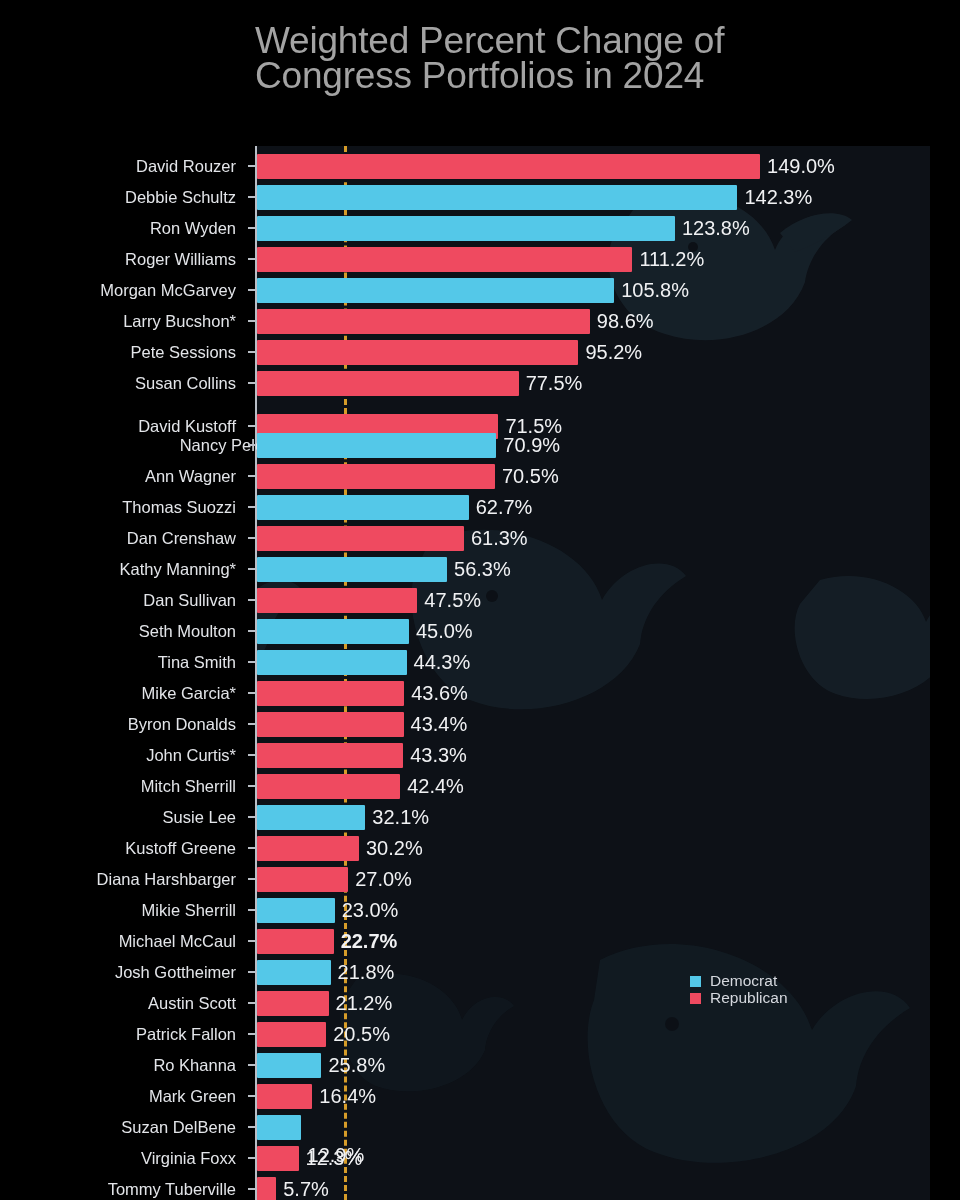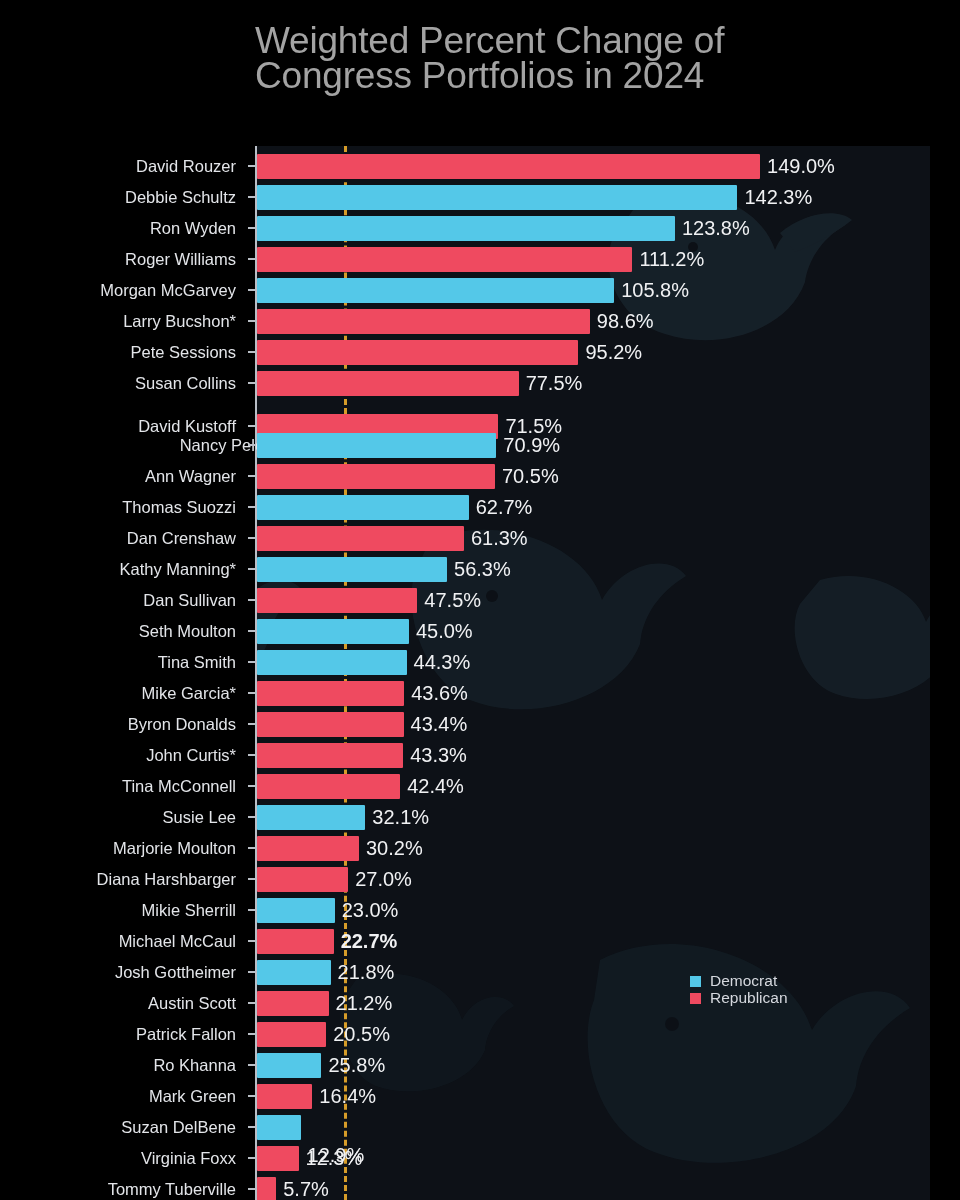--- a/index.html
+++ b/index.html
@@ -219,33 +219,33 @@
           <div class="bar rep" style="width: 146.518px;"></div>
           <div class="bar-value" style="left: 410.518px;">43.4%</div>
         </div>
         <div class="row" style="top: 594px;">
           <div class="row-label">John Curtis*</div>
           <div class="tick"></div>
           <div class="bar rep" style="width: 146.181px;"></div>
           <div class="bar-value" style="left: 410.181px;">43.3%</div>
         </div>
         <div class="row" style="top: 625px;">
-          <div class="row-label">Tina McConnell</div>
+          <div class="row-label">Mitch Sherrill</div>
           <div class="tick"></div>
           <div class="bar rep" style="width: 143.142px;"></div>
           <div class="bar-value" style="left: 407.142px;">42.4%</div>
         </div>
         <div class="row" style="top: 656px; text-decoration: underline;">
           <div class="row-label">Susie Lee</div>
           <div class="tick"></div>
           <div class="bar dem" style="width: 108.37px;"></div>
           <div class="bar-value" style="left: 372.37px;">32.1%</div>
         </div>
         <div class="row" style="top: 687px;">
-          <div class="row-label">Marjorie Moulton</div>
+          <div class="row-label">Kustoff Greene</div>
           <div class="tick"></div>
           <div class="bar rep" style="width: 101.955px;"></div>
           <div class="bar-value" style="left: 365.955px;">30.2%</div>
         </div>
         <div class="row" style="top: 718px;">
           <div class="row-label">Diana Harshbarger</div>
           <div class="tick"></div>
           <div class="bar rep" style="width: 91.152px;"></div>
           <div class="bar-value" style="left: 355.152px;">27.0%</div>
         </div>

